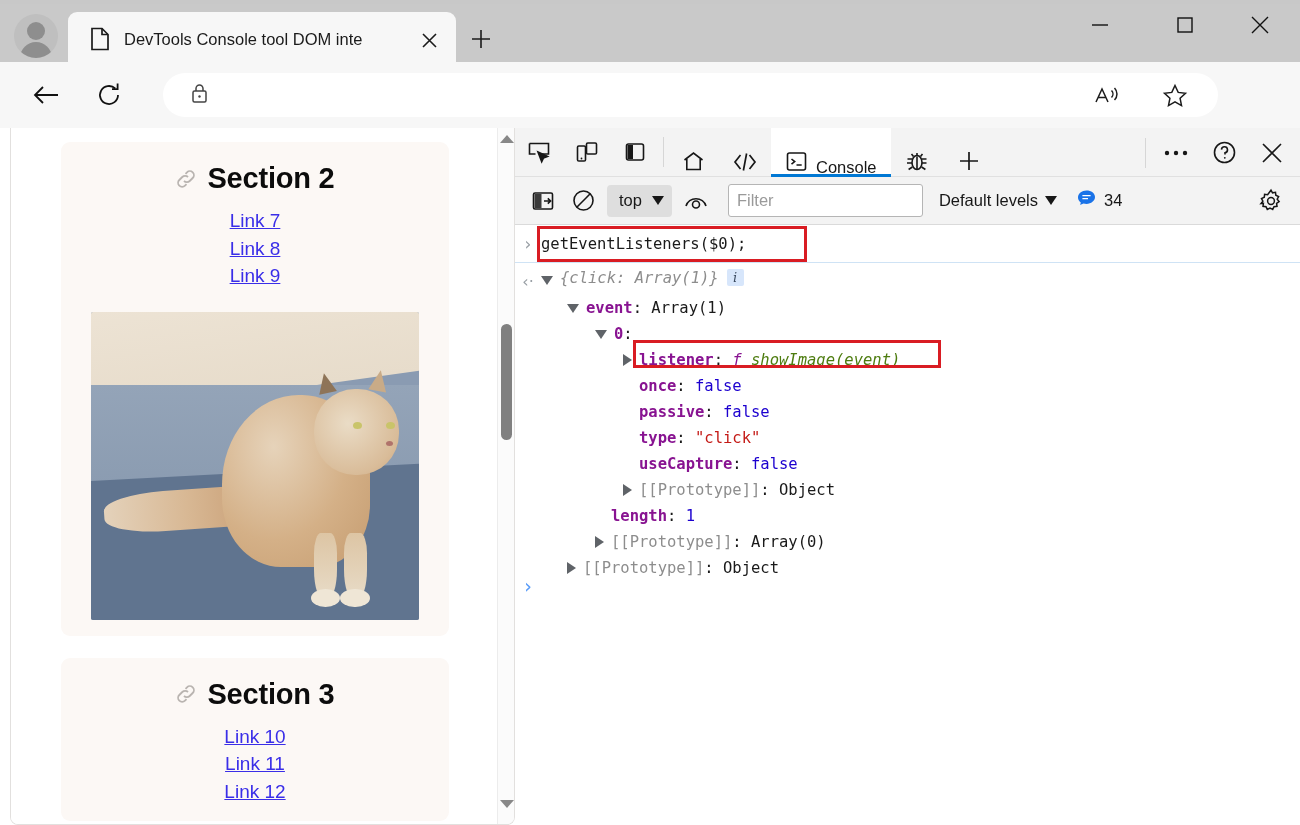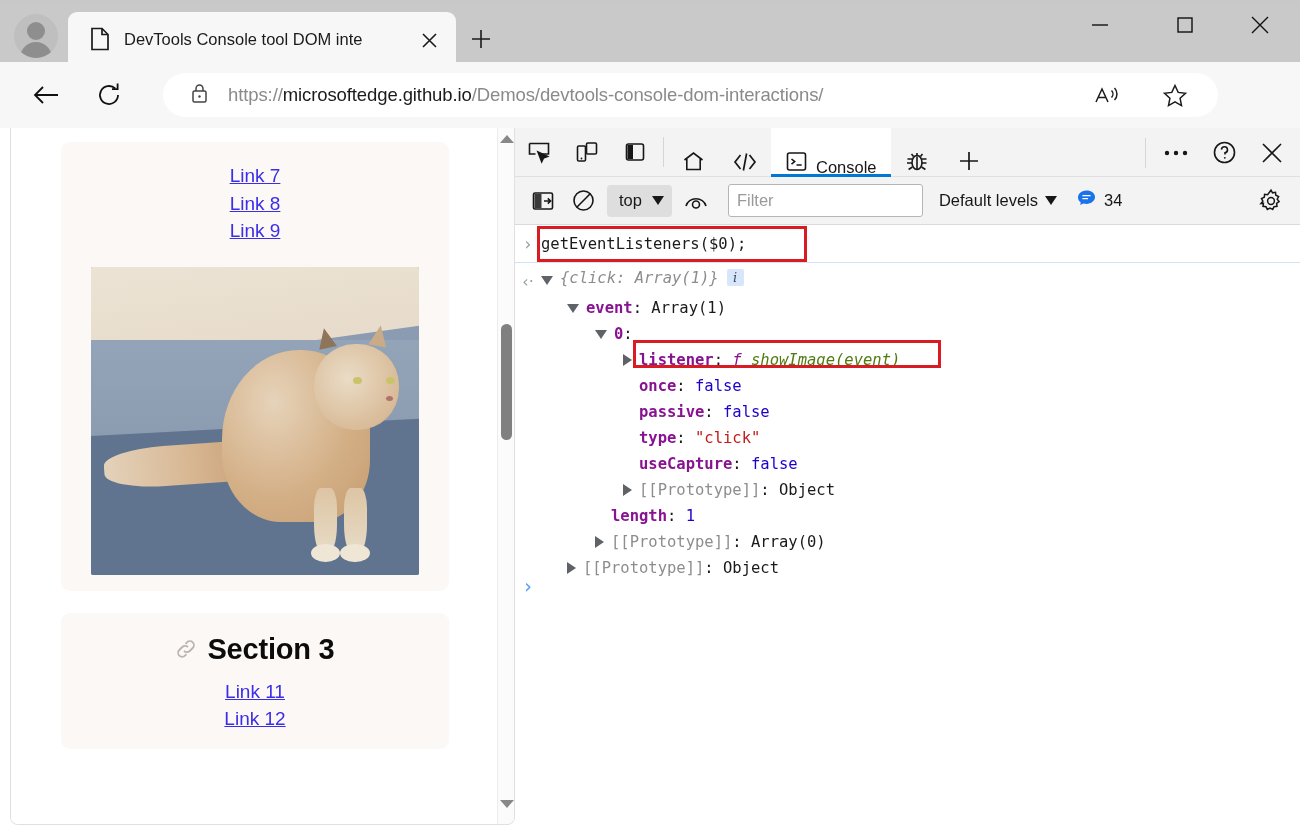--- a/index.html
+++ b/index.html
@@ -528,21 +528,20 @@
     </div>
 
     <div id="omnibox">
       <span class="lock-icon">
         <svg width="17" height="21" viewBox="0 0 17 21" stroke="#444" stroke-width="1.5" fill="none">
           <rect x="2" y="8" width="13" height="11" rx="1.5"></rect>
           <path d="M5 8V5.5a3.5 3.5 0 0 1 7 0V8"></path>
           <circle cx="8.5" cy="13.5" r="1.2" fill="#444" stroke="none"></circle>
         </svg>
       </span>
-      <span class="url-text"><span>https://</span><span class="host">microsoftedge.github.io</span><span>/Demos/devtools-console-dom-interactions/</span></span>
       <span id="omni-read-aloud">
         <svg width="26" height="22" viewBox="0 0 26 22" stroke="#1b1b1b" stroke-width="1.5" fill="none">
           <path d="M2 17L8 4l6 13M4.2 12.5h7.7"></path>
           <path d="M17.5 5.5a5 5 0 0 1 0 7M20.5 3a8.5 8.5 0 0 1 0 12"></path>
         </svg>
       </span>
       <span id="omni-favorite">
         <svg width="26" height="26" viewBox="0 0 26 26" stroke="#1b1b1b" stroke-width="1.5" fill="none">
           <path d="M13 2.5l3.2 6.9 7.3.9-5.4 5 1.4 7.3-6.5-3.7-6.5 3.7 1.4-7.3-5.4-5 7.3-.9z"></path>
         </svg>
@@ -557,20 +556,29 @@
       </svg>
     </div>
   </div>
 
   <div id="content-area">
 
     <div id="page-pane">
       <div id="page-scroll-viewport">
 
         <div class="section-card" style="margin-top:14px">
+          <div class="section-head">
+            <span class="anchor-icon">
+              <svg width="22" height="22" viewBox="0 0 22 22" stroke="#b9b4b0" stroke-width="1.8" fill="none">
+                <path d="M9 13a4 4 0 0 0 5.7 0l3-3a4 4 0 1 0-5.7-5.7l-1.5 1.5"></path>
+                <path d="M13 9a4 4 0 0 0-5.7 0l-3 3a4 4 0 1 0 5.7 5.7l1.5-1.5"></path>
+              </svg>
+            </span>
+            <h2>Section 2</h2>
+          </div>
           <div class="link-list">
             <a href="#">Link 7</a>
             <a href="#">Link 8</a>
             <a href="#">Link 9</a>
           </div>
           <div class="section-photo">
             <div class="photo-sky"></div>
             <div class="photo-ground"></div>
             <div class="photo-tiles"></div>
             <div class="cat-tail"></div>
@@ -592,20 +600,21 @@
           <div class="section-head">
             <span class="anchor-icon">
               <svg width="22" height="22" viewBox="0 0 22 22" stroke="#b9b4b0" stroke-width="1.8" fill="none">
                 <path d="M9 13a4 4 0 0 0 5.7 0l3-3a4 4 0 1 0-5.7-5.7l-1.5 1.5"></path>
                 <path d="M13 9a4 4 0 0 0-5.7 0l-3 3a4 4 0 1 0 5.7 5.7l1.5-1.5"></path>
               </svg>
             </span>
             <h2>Section 3</h2>
           </div>
           <div class="link-list">
+            <a href="#">Link 10</a>
             <a href="#">Link 11</a>
             <a href="#">Link 12</a>
           </div>
         </div>
       </div>
 
       <div id="page-scrollbar">
         <div id="page-scroll-up">
           <span class="sb-arrow up"></span>
         </div>

